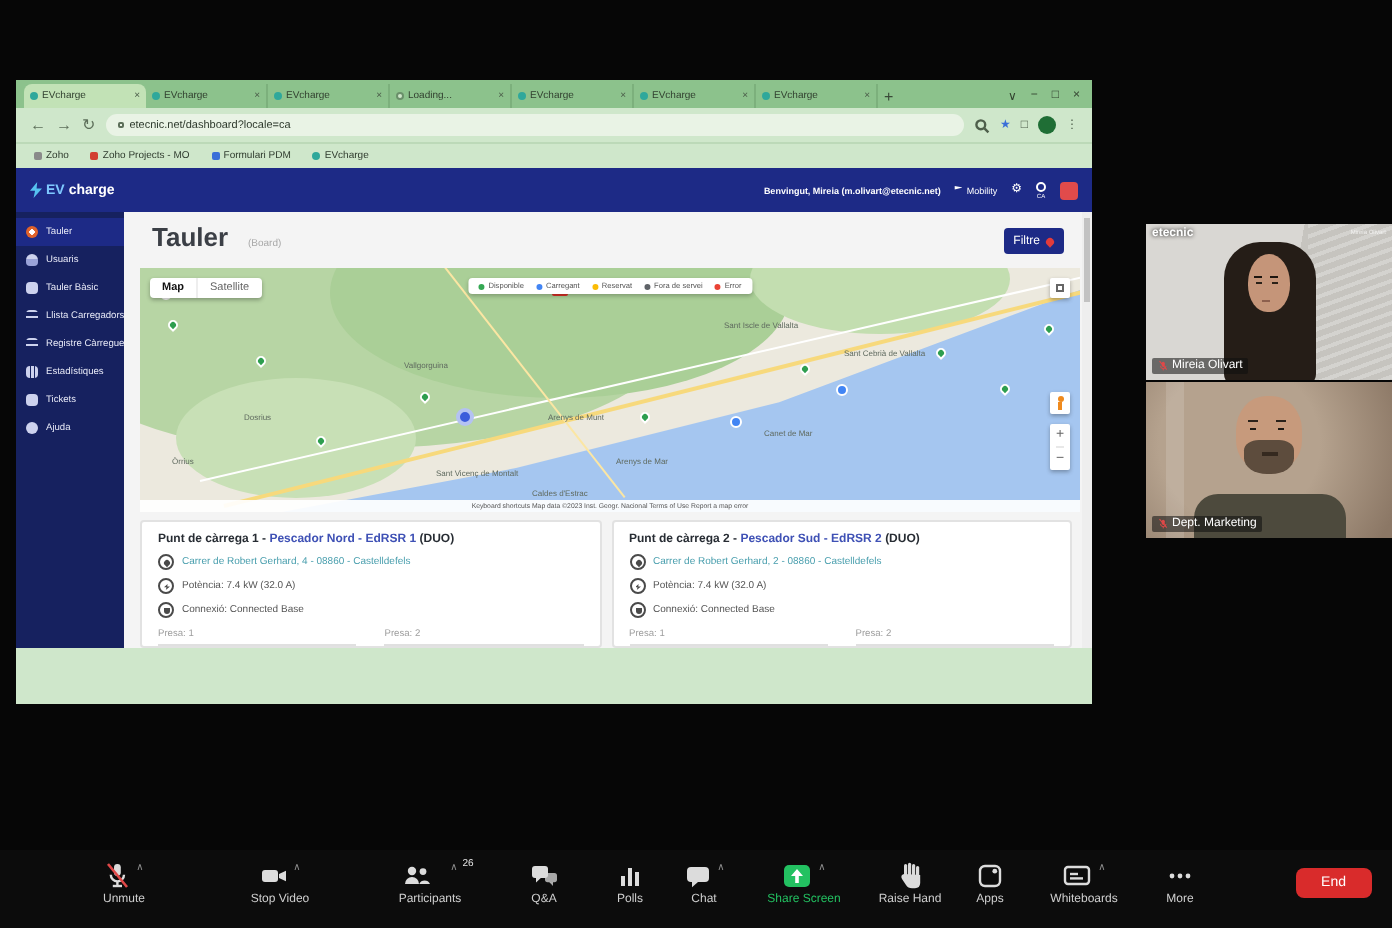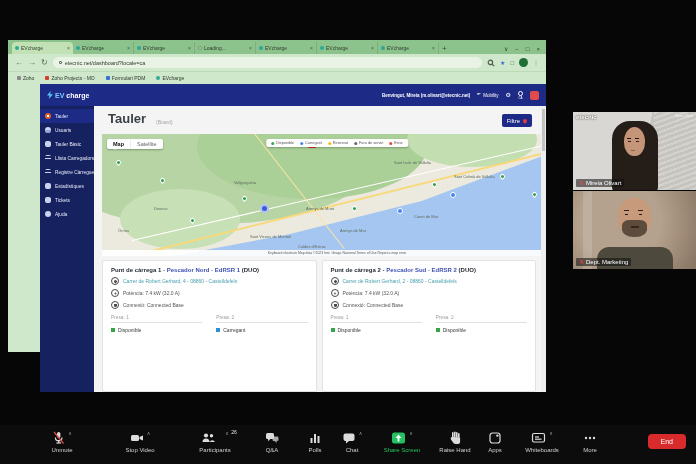--- a/index.html
+++ b/index.html
@@ -26,21 +26,21 @@
   .lockdot{width:3px;height:3px;border:1px solid #5d6f5a;border-radius:1px;flex:none;}
   .urlico{font-size:6px;color:#4e5f4b;line-height:1;}
   .star{color:#3a6fd8;}
   .avatar{width:9px;height:9px;border-radius:50%;background:#1f6e35;flex:none;}
   .bmrow{height:13px;background:#cfe7cb;border-top:1px solid #bcd9b8;display:flex;align-items:center;
          gap:11px;padding:0 9px;font-size:5px;color:#2f3b2e;}
   .bm{display:flex;align-items:center;gap:2px;white-space:nowrap;}
   .bmico{width:4px;height:4px;border-radius:1px;flex:none;}
 
   
-  .app{position:relative;height:308px;background:#f4f4f4;overflow:hidden;margin-left:32px;}
+  .app{position:relative;height:240px;background:#f4f4f4;overflow:hidden;}
   .app-header{position:absolute;left:0;right:0;top:0;height:22px;background:#1d2a86;display:flex;
               align-items:center;padding:0 7px;z-index:3;}
   .logo{display:flex;align-items:center;gap:2px;font-size:7px;font-weight:bold;}
   .bolt{width:6px;height:8px;background:#56c2f0;clip-path:polygon(60% 0,0 55%,42% 55%,30% 100%,100% 40%,55% 40%);}
   .logo .ev{color:#7ec8ff;} .logo .charge{color:#fff;}
   .hdr-right{margin-left:auto;display:flex;align-items:center;gap:7px;font-size:4.5px;color:#fff;}
   .hdr-welcome{font-weight:bold;}
   .hdr-item{display:flex;align-items:center;gap:2px;}
   .flagico{width:4px;height:4px;background:#fff;clip-path:polygon(0 0,100% 20%,0 45%,0 100%,0 0);}
   .gear{font-size:6px;line-height:1;}

